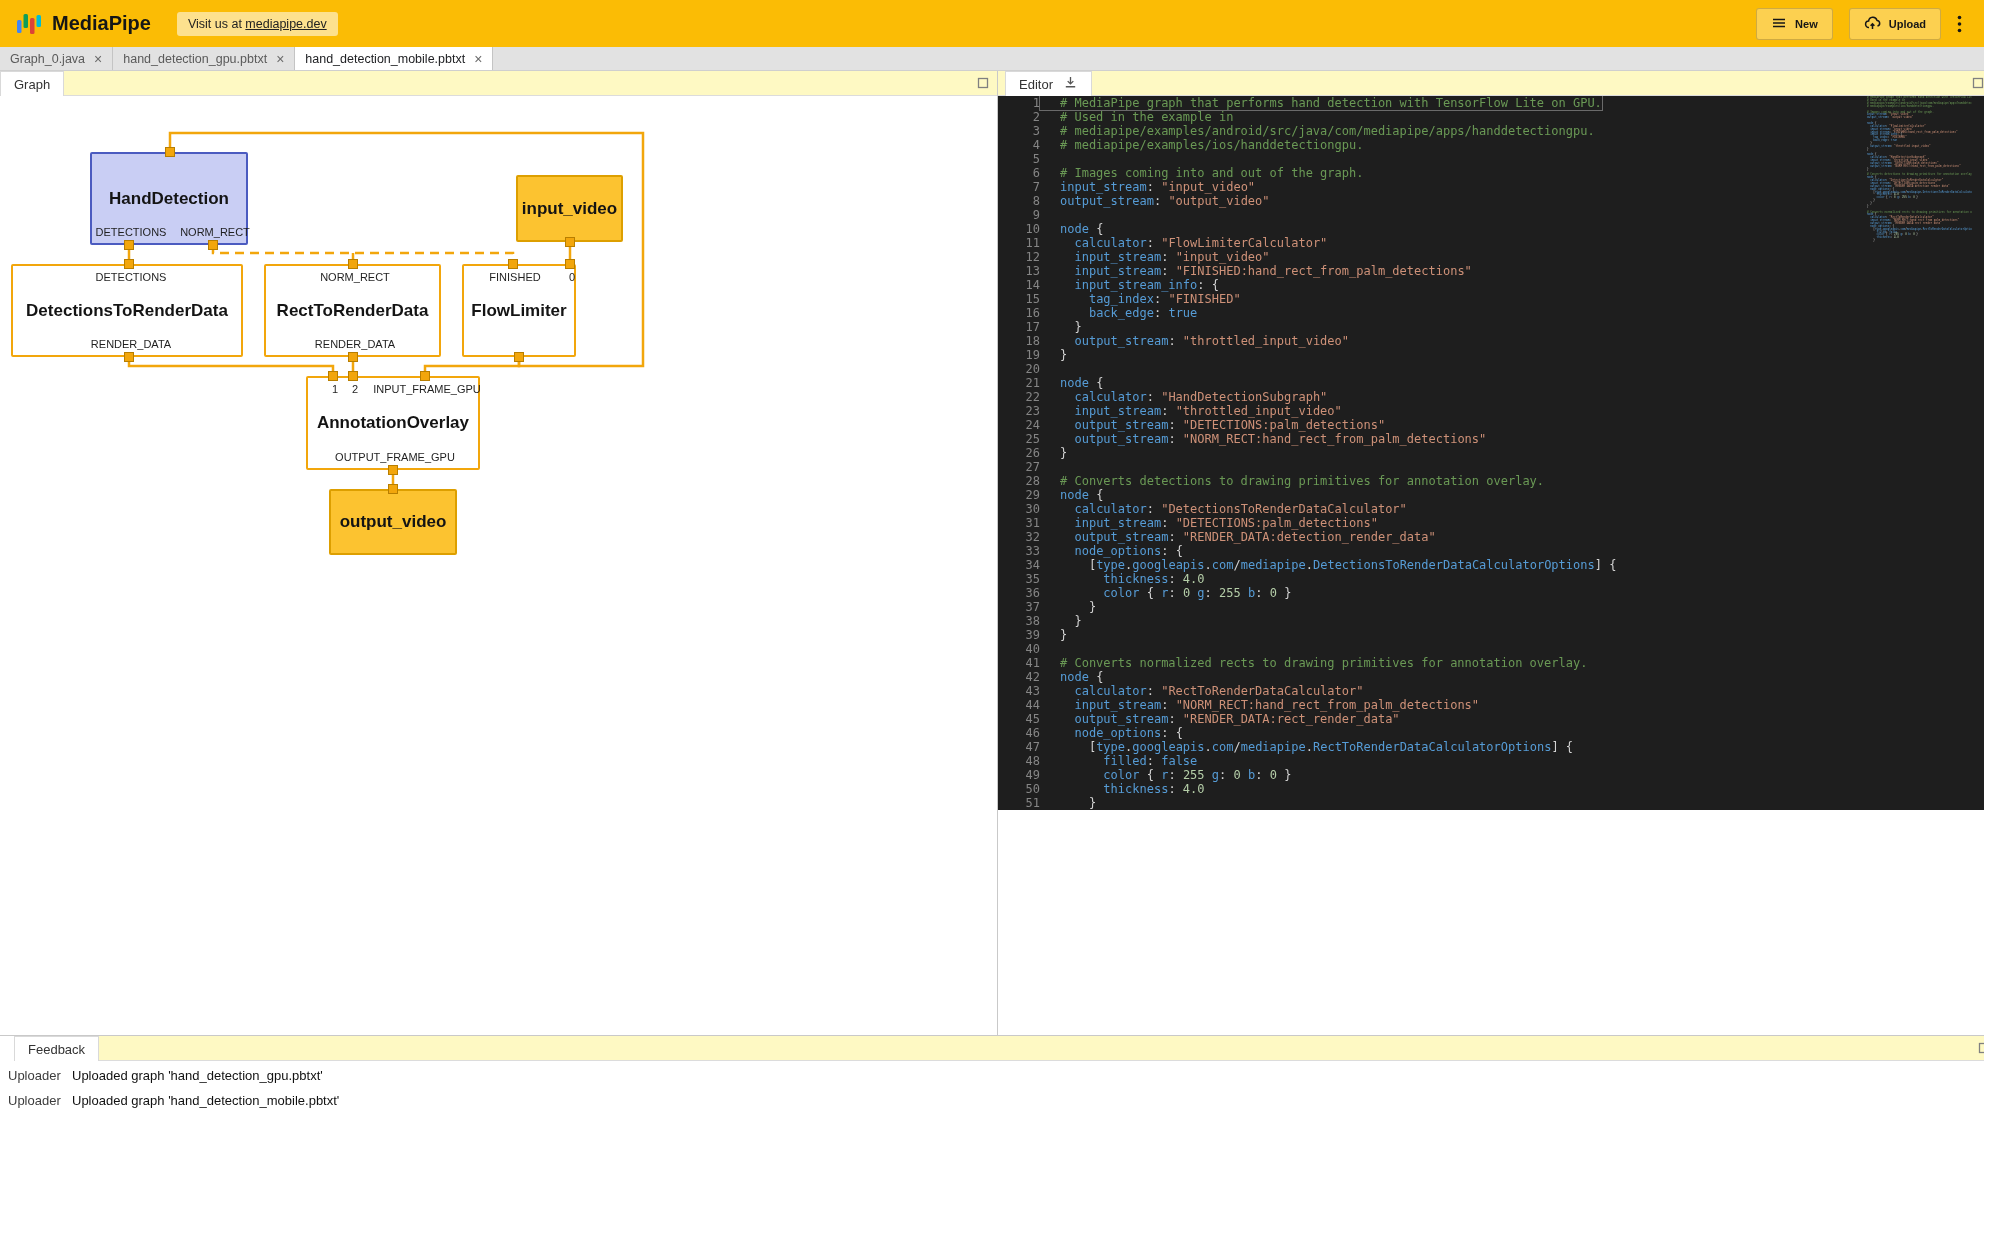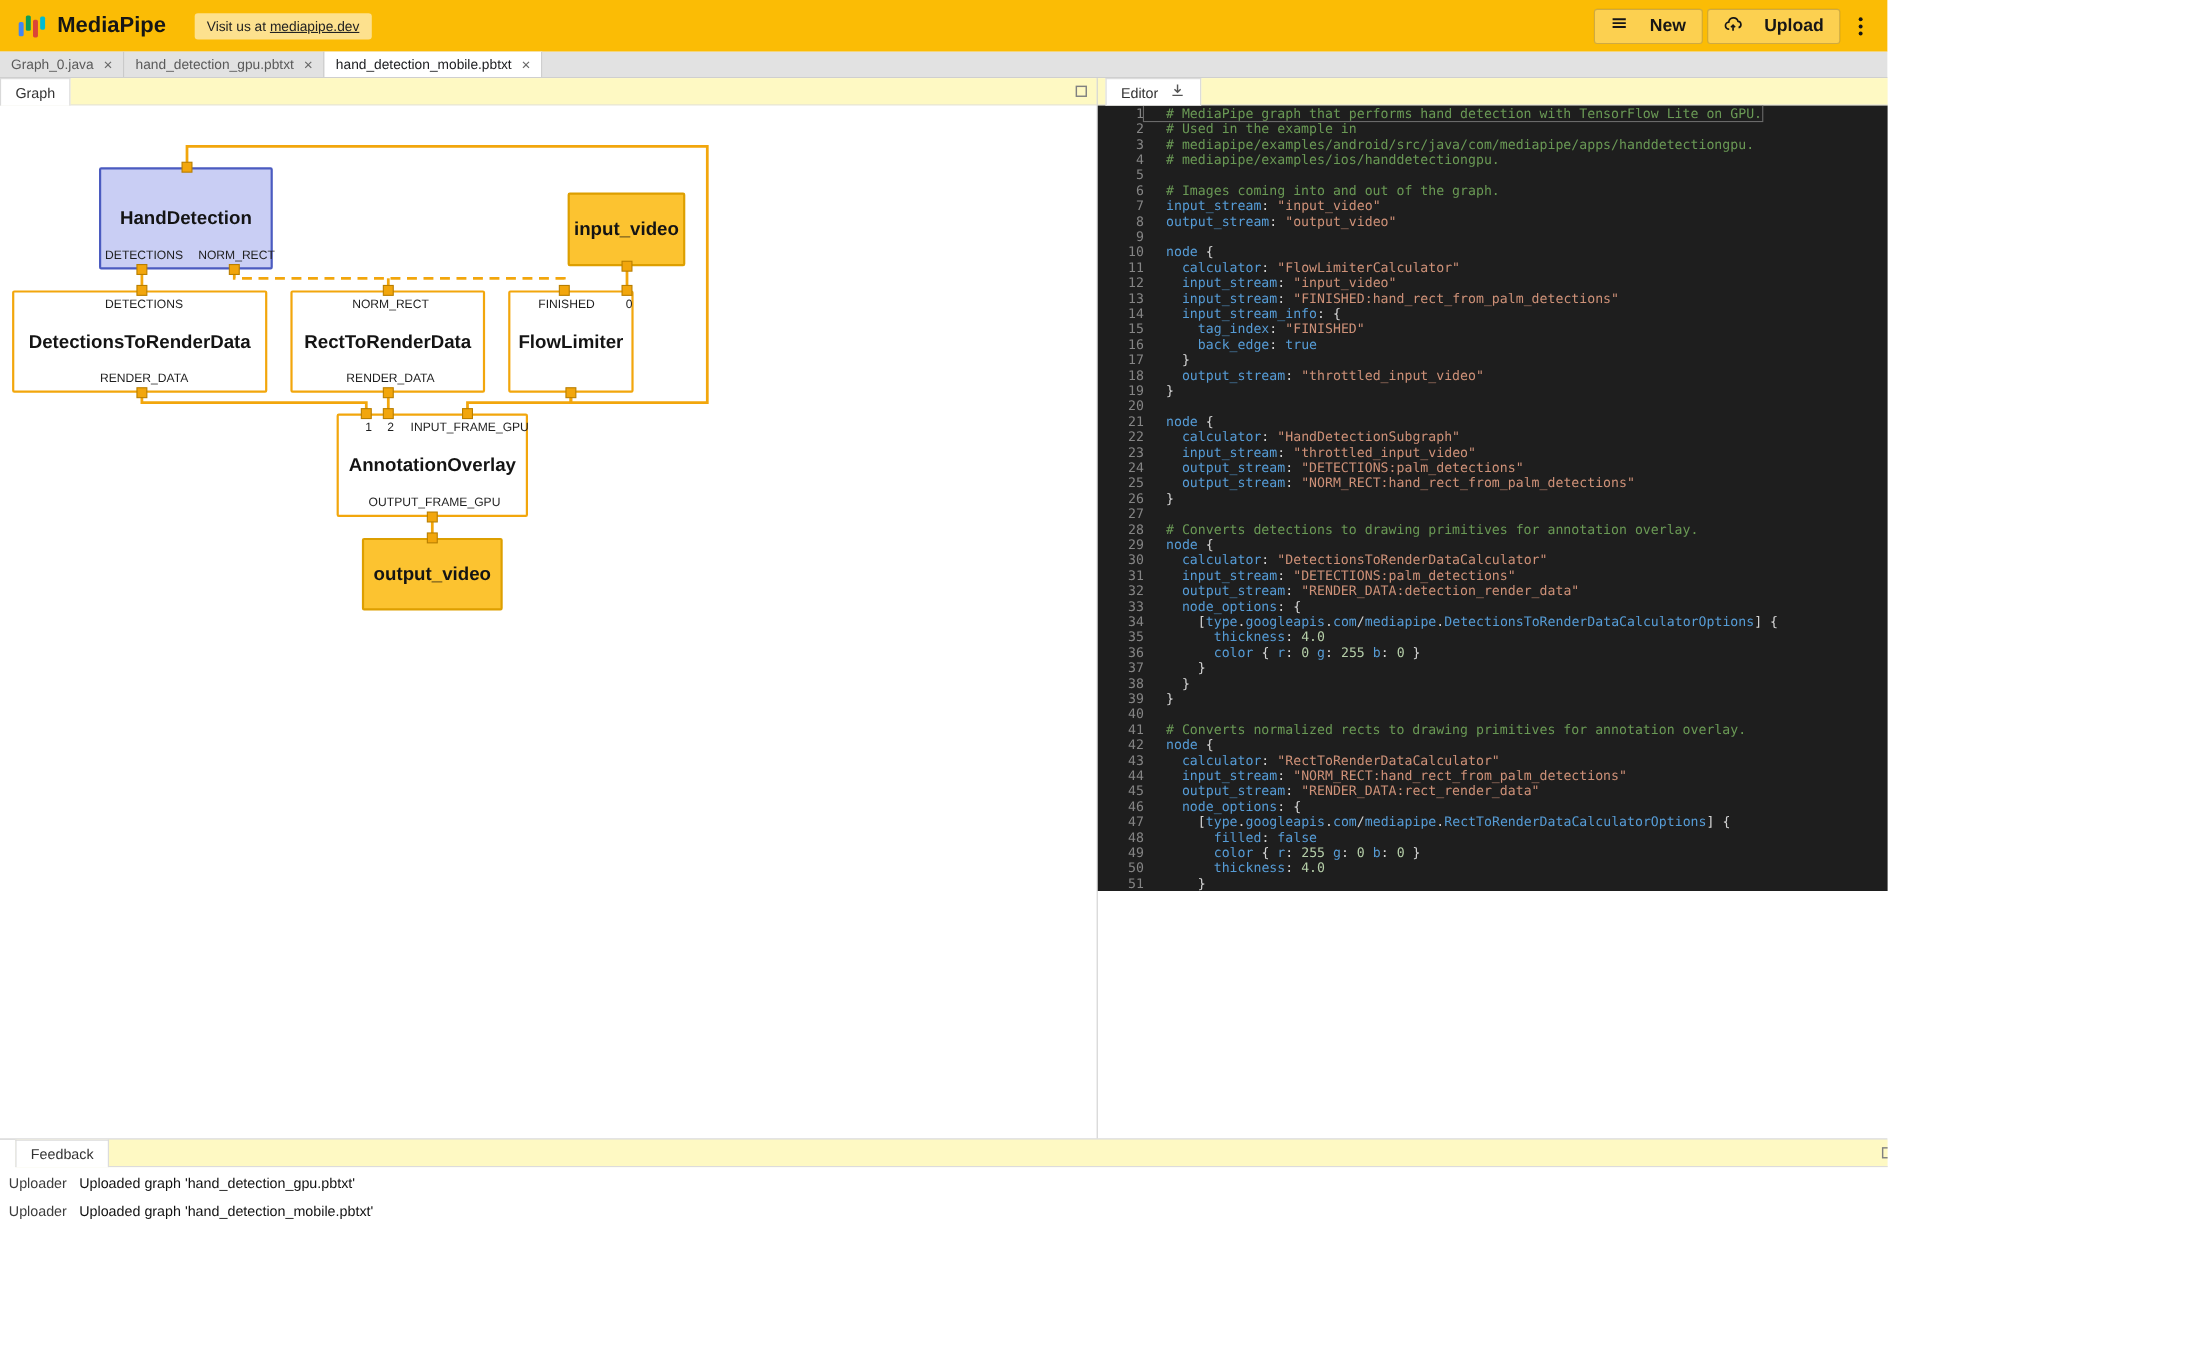--- a/index.html
+++ b/index.html
@@ -1,29 +1,29 @@
 <!DOCTYPE html>
 <html style="--header_bg: #FBBC05; --editor_bg: #1E1E1E; --edge: #F2A60C; --stream_fill: #FCC330; --stream_border: #DD9F00; --calculator_border: #F2A60C; --subgraph_fill: #C9CEF4; --subgraph_border: #4B5BC0; --comment: #6A9955; --string: #CE9178; --number: #B5CEA8; --keyword: #569CD6;"><head>
 <meta charset="utf-8">
 <style>
   html,body{margin:0;padding:0;background:#fff;}
-  .app{position:relative;width:1716px;height:1236px;overflow:hidden;
+  .app{position:relative;width:1984px;height:1236px;overflow:hidden;
        font-family:"Liberation Sans","DejaVu Sans",sans-serif;color:#1a1a1a;}
 
   
   .header{position:absolute;left:0;top:0;width:100%;height:47px;
           background:var(--header_bg,#FBBC05);display:flex;align-items:center;padding:0 16px;box-sizing:border-box;}
   .logo{margin-right:10px;display:flex;align-items:center;}
   .app-title{font-size:20px;font-weight:bold;color:#161616;margin-right:26px;}
   .visit-badge{background:rgba(255,255,255,0.55);border-radius:3px;padding:5px 11px;font-size:12.5px;color:#222;}
   .visit-badge a{color:#222;}
   .header-spacer{flex:1;}
-  .hbtn{display:flex;align-items:center;gap:20px;height:30px;padding:0 14px;margin-left:4px;
+  .hbtn{display:flex;align-items:center;gap:8px;height:30px;padding:0 14px;margin-left:16px;
         background:rgba(255,255,255,0.30);border:1px solid rgba(0,0,0,0.18);border-radius:3px;
-        font-size:16px;font-weight:bold;color:#161616;cursor:pointer;}
+        font-size:11px;font-weight:bold;color:#161616;cursor:pointer;}
   .kebab{margin-left:10px;padding:4px 6px;cursor:pointer;display:flex;align-items:center;}
 
   
   .file-tabbar{position:absolute;left:0;top:47px;width:100%;height:24px;background:#e2e2e2;
                display:flex;border-bottom:1px solid #cfcfcf;box-sizing:border-box;}
   .ftab{display:flex;align-items:center;height:100%;padding:0 10px;font-size:12.5px;color:#5a5a5a;
         background:#e2e2e2;border-right:1px solid #c4c4c4;cursor:pointer;white-space:nowrap;}
   .ftab.active{background:#fff;color:#202124;}
   .ftab .close{margin-left:9px;font-size:14px;color:#6a6a6a;line-height:1;}
 

